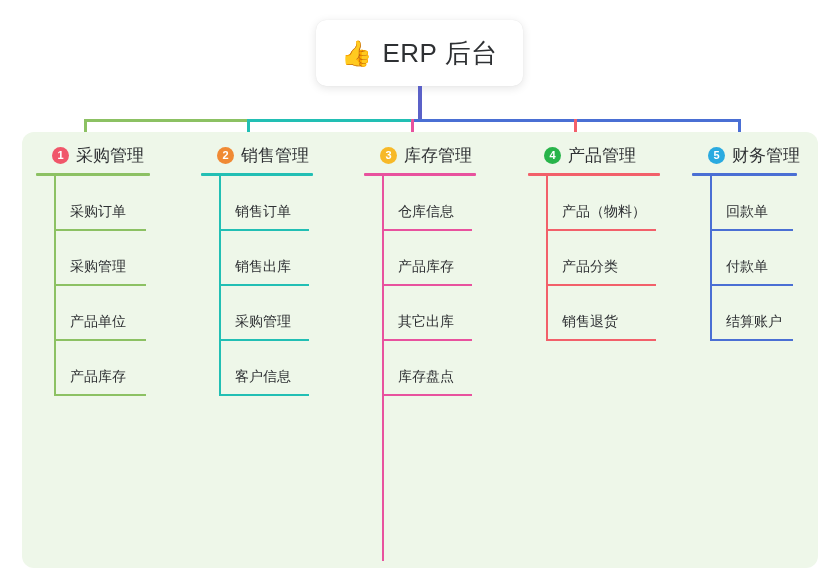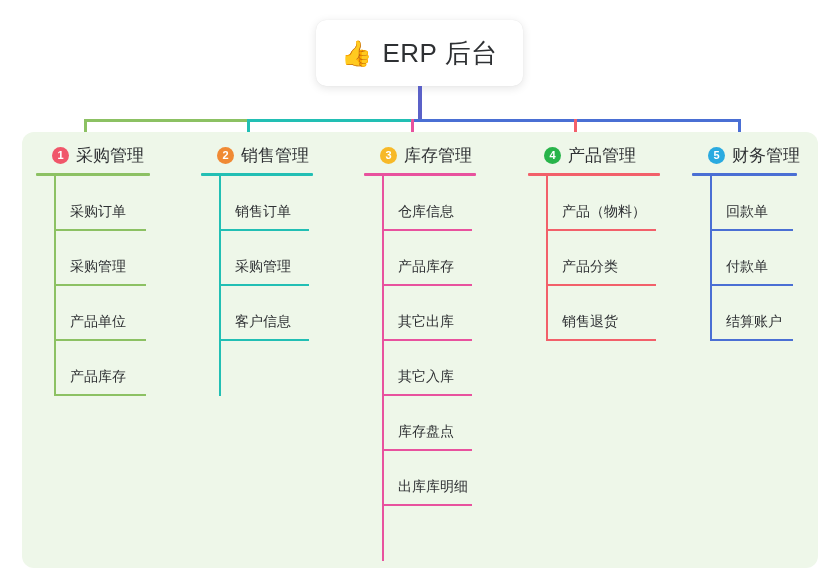--- a/index.html
+++ b/index.html
@@ -198,20 +198,24 @@
           <span class="col-title">销售管理</span>
         </div>
         <div class="col-underline" style="background: rgb(34, 191, 180); width: 112px;"></div>
         <div class="leaf-list">
           <div class="leaf-spine" style="background: rgb(34, 191, 180); height: 220px;"></div>
           <div class="leaf">
             <span class="leaf-text">销售订单</span>
             <div class="leaf-rule" style="background: rgb(34, 191, 180); width: 90px;"></div>
           </div>
           <div class="leaf">
+            <span class="leaf-text">销售出库</span>
+            <div class="leaf-rule" style="background: rgb(34, 191, 180); width: 90px;"></div>
+          </div>
+          <div class="leaf">
             <span class="leaf-text">采购管理</span>
             <div class="leaf-rule" style="background: rgb(34, 191, 180); width: 90px;"></div>
           </div>
           <div class="leaf">
             <span class="leaf-text">客户信息</span>
             <div class="leaf-rule" style="background: rgb(34, 191, 180); width: 90px;"></div>
           </div>
         </div>
       </div>
       <div class="column" style="left: 364px; width: 150px;">
@@ -228,29 +232,21 @@
           </div>
           <div class="leaf">
             <span class="leaf-text">产品库存</span>
             <div class="leaf-rule" style="background: rgb(232, 82, 158); width: 90px;"></div>
           </div>
           <div class="leaf">
             <span class="leaf-text">其它出库</span>
             <div class="leaf-rule" style="background: rgb(232, 82, 158); width: 90px;"></div>
           </div>
           <div class="leaf">
-            <span class="leaf-text">其它入库</span>
-            <div class="leaf-rule" style="background: rgb(232, 82, 158); width: 90px;"></div>
-          </div>
-          <div class="leaf">
             <span class="leaf-text">库存盘点</span>
-            <div class="leaf-rule" style="background: rgb(232, 82, 158); width: 90px;"></div>
-          </div>
-          <div class="leaf">
-            <span class="leaf-text">出库库明细</span>
             <div class="leaf-rule" style="background: rgb(232, 82, 158); width: 90px;"></div>
           </div>
         </div>
       </div>
       <div class="column" style="left: 528px; width: 155px;">
         <div class="col-header">
           <span class="badge" style="background: rgb(40, 180, 74);">4</span>
           <span class="col-title">产品管理</span>
         </div>
         <div class="col-underline" style="background: rgb(242, 96, 106); width: 132px;"></div>

